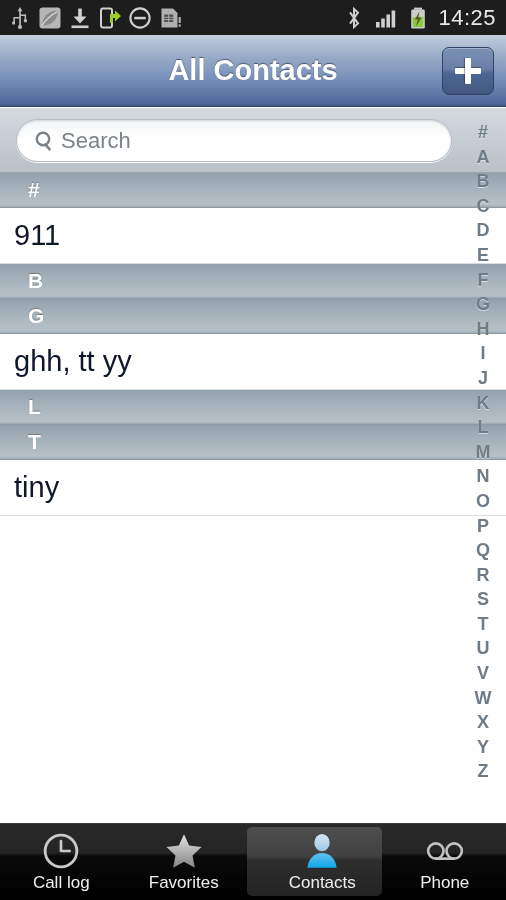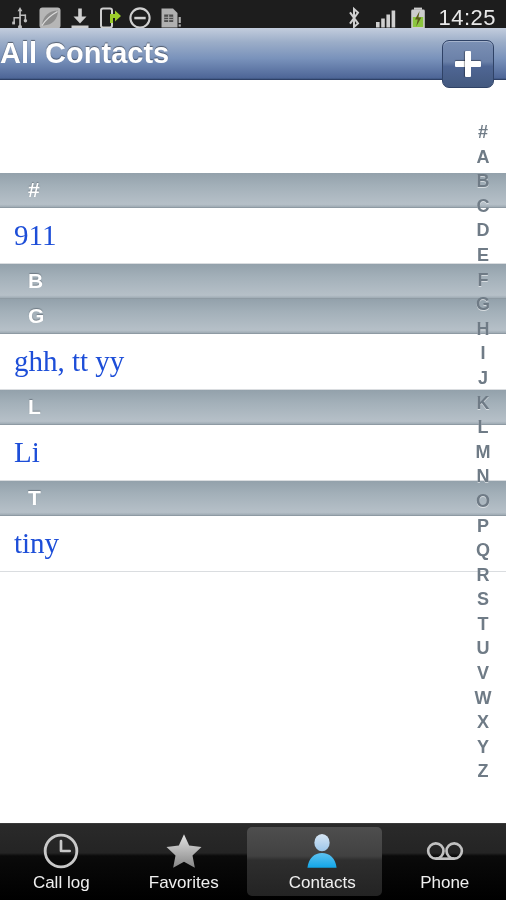--- a/index.html
+++ b/index.html
@@ -18,24 +18,24 @@
     display: flex; align-items: center;
     border-bottom: 1px solid #000;
   }
   .sb-left { display: flex; align-items: center; padding-left: 8px; gap: 6px; }
   .sb-right { margin-left: auto; display: flex; align-items: center; gap: 8px; padding-right: 10px; }
   .sb-icon { width: 24px; height: 24px; display: block; }
   .sb-clock { color: #e8e8e8; font-size: 22px; letter-spacing: 0.5px; }
 
   
   .titlebar {
-    position: absolute; top: 28px; left: 0; width: 506px; height: 52px;
+    position: absolute; top: 35px; left: 0; width: 506px; height: 72px;
     background: linear-gradient(to bottom, #c3cddd 0%, #9badc8 28%, #7992bb 60%, #4f6798 97%, #3d5580 100%);
     border-bottom: 1px solid #2e4066;
-    display: flex; align-items: center; justify-content: flex-start;
+    display: flex; align-items: center; justify-content: center;
   }
   .titlebar-title {
     color: #ffffff; font-size: 29px; font-weight: bold;
     text-shadow: 0 -1px 1px rgba(0,0,0,0.45);
   }
   .add-btn {
     position: absolute; right: 12px; top: 12px;
     width: 52px; height: 48px; border-radius: 7px;
     background: linear-gradient(to bottom, #7b90b4 0%, #6a80a8 45%, #4f6694 55%, #43597f 100%);
     border: 1px solid #2f4266;
@@ -79,21 +79,21 @@
   }
   .sec-header-label {
     color: #ffffff; font-size: 21px; font-weight: bold; padding-left: 28px;
     text-shadow: 0 -1px 1px rgba(80,90,100,0.6);
   }
   .contact-row {
     height: 56px; background: #ffffff;
     border-bottom: 1px solid #dadde0;
     display: flex; align-items: center; cursor: pointer;
   }
-  .contact-name { color: #1d4ed8; font-size: 29px; padding-left: 14px; font-family: Liberation Serif, serif; }
+  .contact-name { color: #0f172a; font-size: 29px; padding-left: 14px; }
 
   
   .azindex {
     position: absolute; top: 112px; right: 0; width: 46px; height: 700px;
     display: flex; flex-direction: column; align-items: center;
     padding-top: 8px; cursor: pointer; z-index: 5;
   }
   .az-letter {
     color: #6f7b86; font-size: 18px; font-weight: bold; line-height: 24.6px;
     text-shadow: 0 1px 0 rgba(255,255,255,0.55);
@@ -188,42 +188,48 @@
   </div>
 
   <div class="titlebar">
     <span class="titlebar-title">All Contacts</span>
     <div class="add-btn">
       <span class="plus-h"></span>
       <span class="plus-v"></span>
     </div>
   </div>
 
+  <div class="searchstrip">
+    <div class="searchbox">
+      <svg class="search-glass" viewBox="0 0 24 24">
+        <circle cx="10" cy="10" r="6.2" fill="none" stroke="#7b8288" stroke-width="2.4"></circle>
+        <rect x="13.6" y="14.6" width="2.6" height="7.6" rx="1.2" fill="#7b8288" transform="rotate(-42 14.9 18.4)"></rect>
+      </svg>
+      <span class="search-ph" title="Search">Search</span>
+    </div>
+  </div>
 
   <div class="listarea" id="list-root">
       <div class="sec-header">
         <span class="sec-header-label">#</span>
       </div>
       <div class="contact-row">
         <span class="contact-name">911</span>
       </div>
       <div class="sec-header">
         <span class="sec-header-label">B</span>
       </div>
       <div class="sec-header">
         <span class="sec-header-label">G</span>
       </div>
       <div class="contact-row">
         <span class="contact-name">ghh, tt yy</span>
       </div>
       <div class="sec-header">
         <span class="sec-header-label">L</span>
-      </div>
-      <div class="contact-row">
-        <span class="contact-name">Li</span>
       </div>
       <div class="sec-header">
         <span class="sec-header-label">T</span>
       </div>
       <div class="contact-row">
         <span class="contact-name">tiny</span>
       </div>
     </div>
 
   <div class="azindex" id="az-root">

